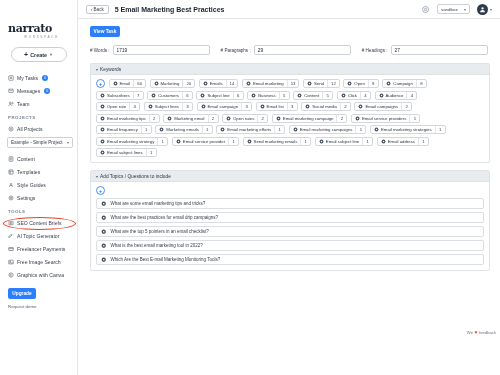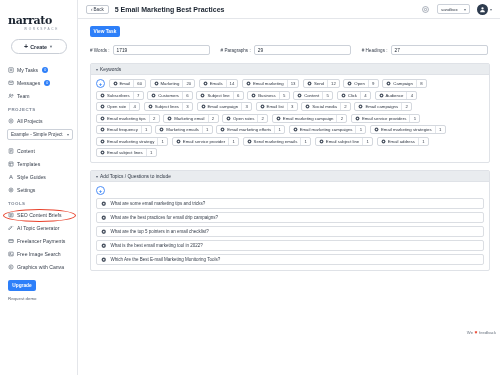--- a/index.html
+++ b/index.html
@@ -12,21 +12,21 @@
   .app { display: flex; width: 500px; height: 375px; }
 
   
   .sidebar {
     width: 78px; height: 375px;
     background: #ffffff;
     border-right: 1px solid #e4e6ea;
     padding: 8px 6px 0 6px;
     position: relative;
   }
-  .logo { margin: 7px 0 1px 2px; }
+  .logo { margin: 15px 0 1px 2px; }
   .logo-word {
     font-family: "DejaVu Serif", serif;
     font-size: 11px; font-weight: 700; color: #1b2430;
     letter-spacing: -0.3px; line-height: 11px;
   }
   .logo-sub {
     font-size: 3.2px; color: #8a93a0; letter-spacing: 1.6px;
     text-align: center; margin-top: 1px; margin-left: 4px;
   }
   .create-btn {

